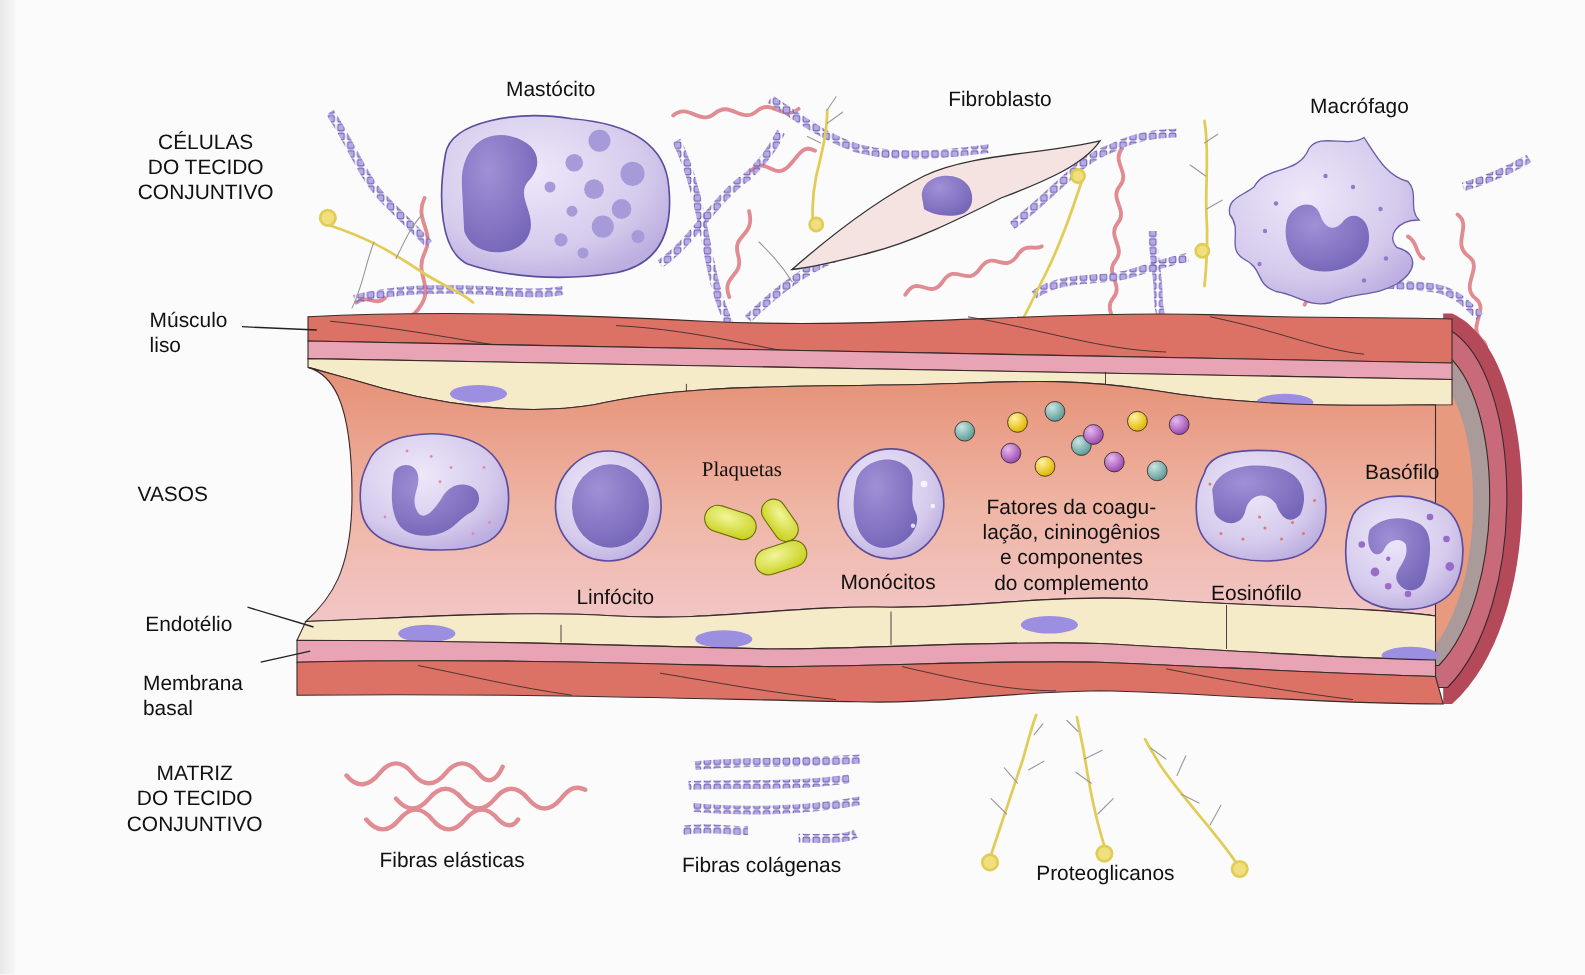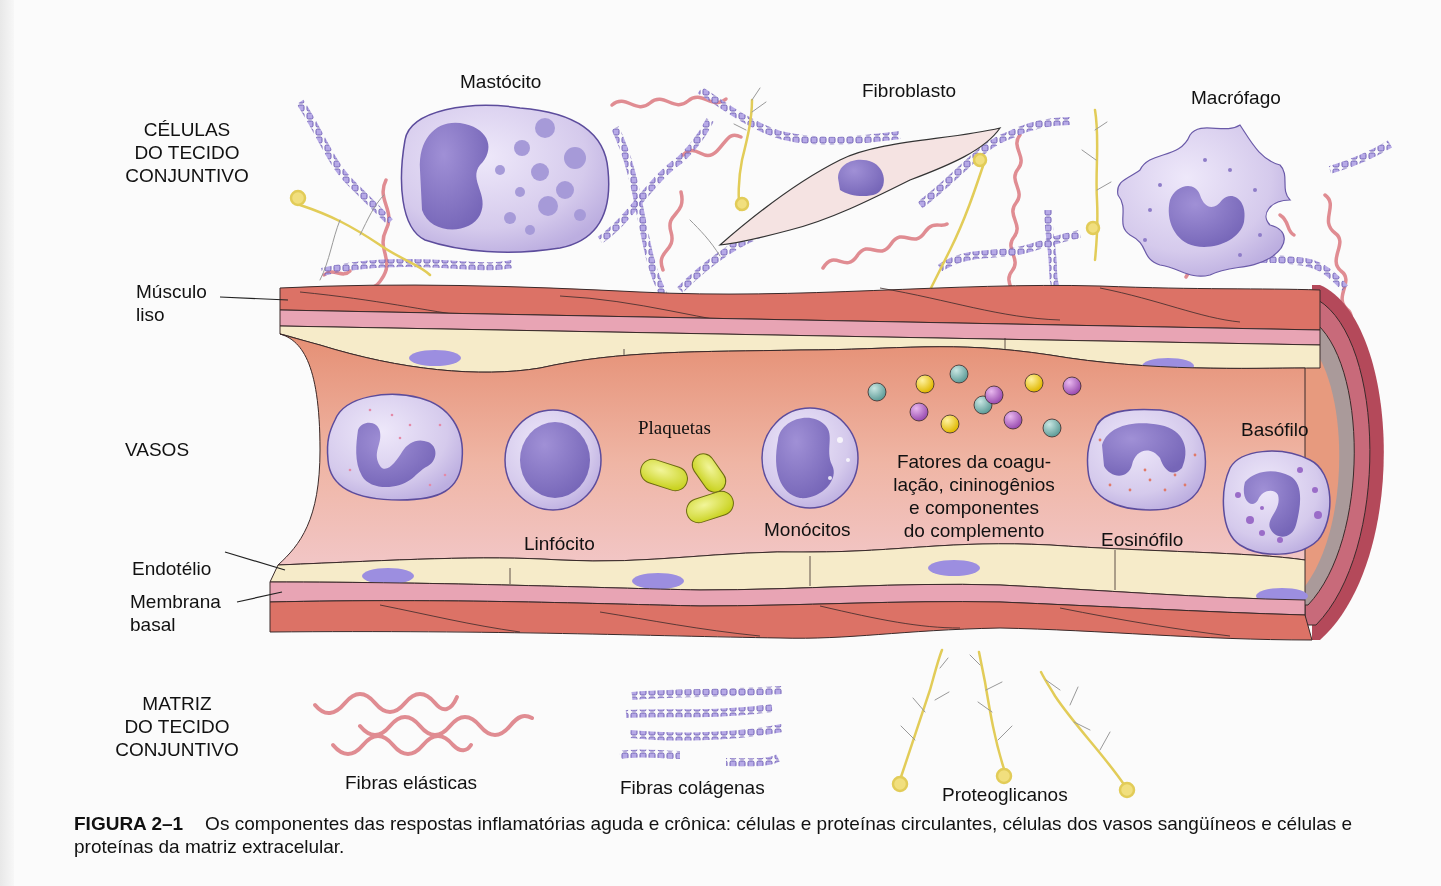--- a/index.html
+++ b/index.html
@@ -295,33 +295,30 @@
 DO TECIDO
 CONJUNTIVO</div>
 
   <div class="lbl" style="left:460px; top:70px;">Mastócito</div>
   <div class="lbl" style="left:862px; top:79px;">Fibroblasto</div>
   <div class="lbl" style="left:1191px; top:86px;">Macrófago</div>
 
   <div class="lbl ml" style="left:136px; top:280px;">Músculo
 liso</div>
   <div class="lbl" style="left:132px; top:540px;margin-top:17px;">Endotélio</div>
-  <div class="lbl ml" style="left:130px; top:590px;">Membrana
+  <div class="lbl ml" style="left:130px; top:610px;">Membrana
 basal</div>
 
   <div class="lbl" style="left:524px; top:532px;">Linfócito</div>
   <div class="lbl" style="left:638px; top:416px;font-family:Liberation Serif, serif;">Plaquetas</div>
   <div class="lbl" style="left:764px; top:518px;">Monócitos</div>
   <div class="lbl center ml" style="left:876px; top:450px; width:196px;">Fatores da coagu-
 lação, cininogênios
 e componentes
 do complemento</div>
   <div class="lbl" style="left:1101px; top:528px;">Eosinófilo</div>
   <div class="lbl" style="left:1241px; top:418px;">Basófilo</div>
 
   <div class="lbl" style="left:345px; top:771px;">Fibras elásticas</div>
   <div class="lbl" style="left:620px; top:776px;">Fibras colágenas</div>
   <div class="lbl" style="left:942px; top:783px;">Proteoglicanos</div>
 
-  <div class="caption">
-    <b>FIGURA 2–1</b><span>Os componentes das respostas inflamatórias aguda e crônica: células e proteínas circulantes, células dos vasos sangüíneos e células e proteínas da matriz extracelular.</span>
-  </div>
 </div>
 
 </body></html>

